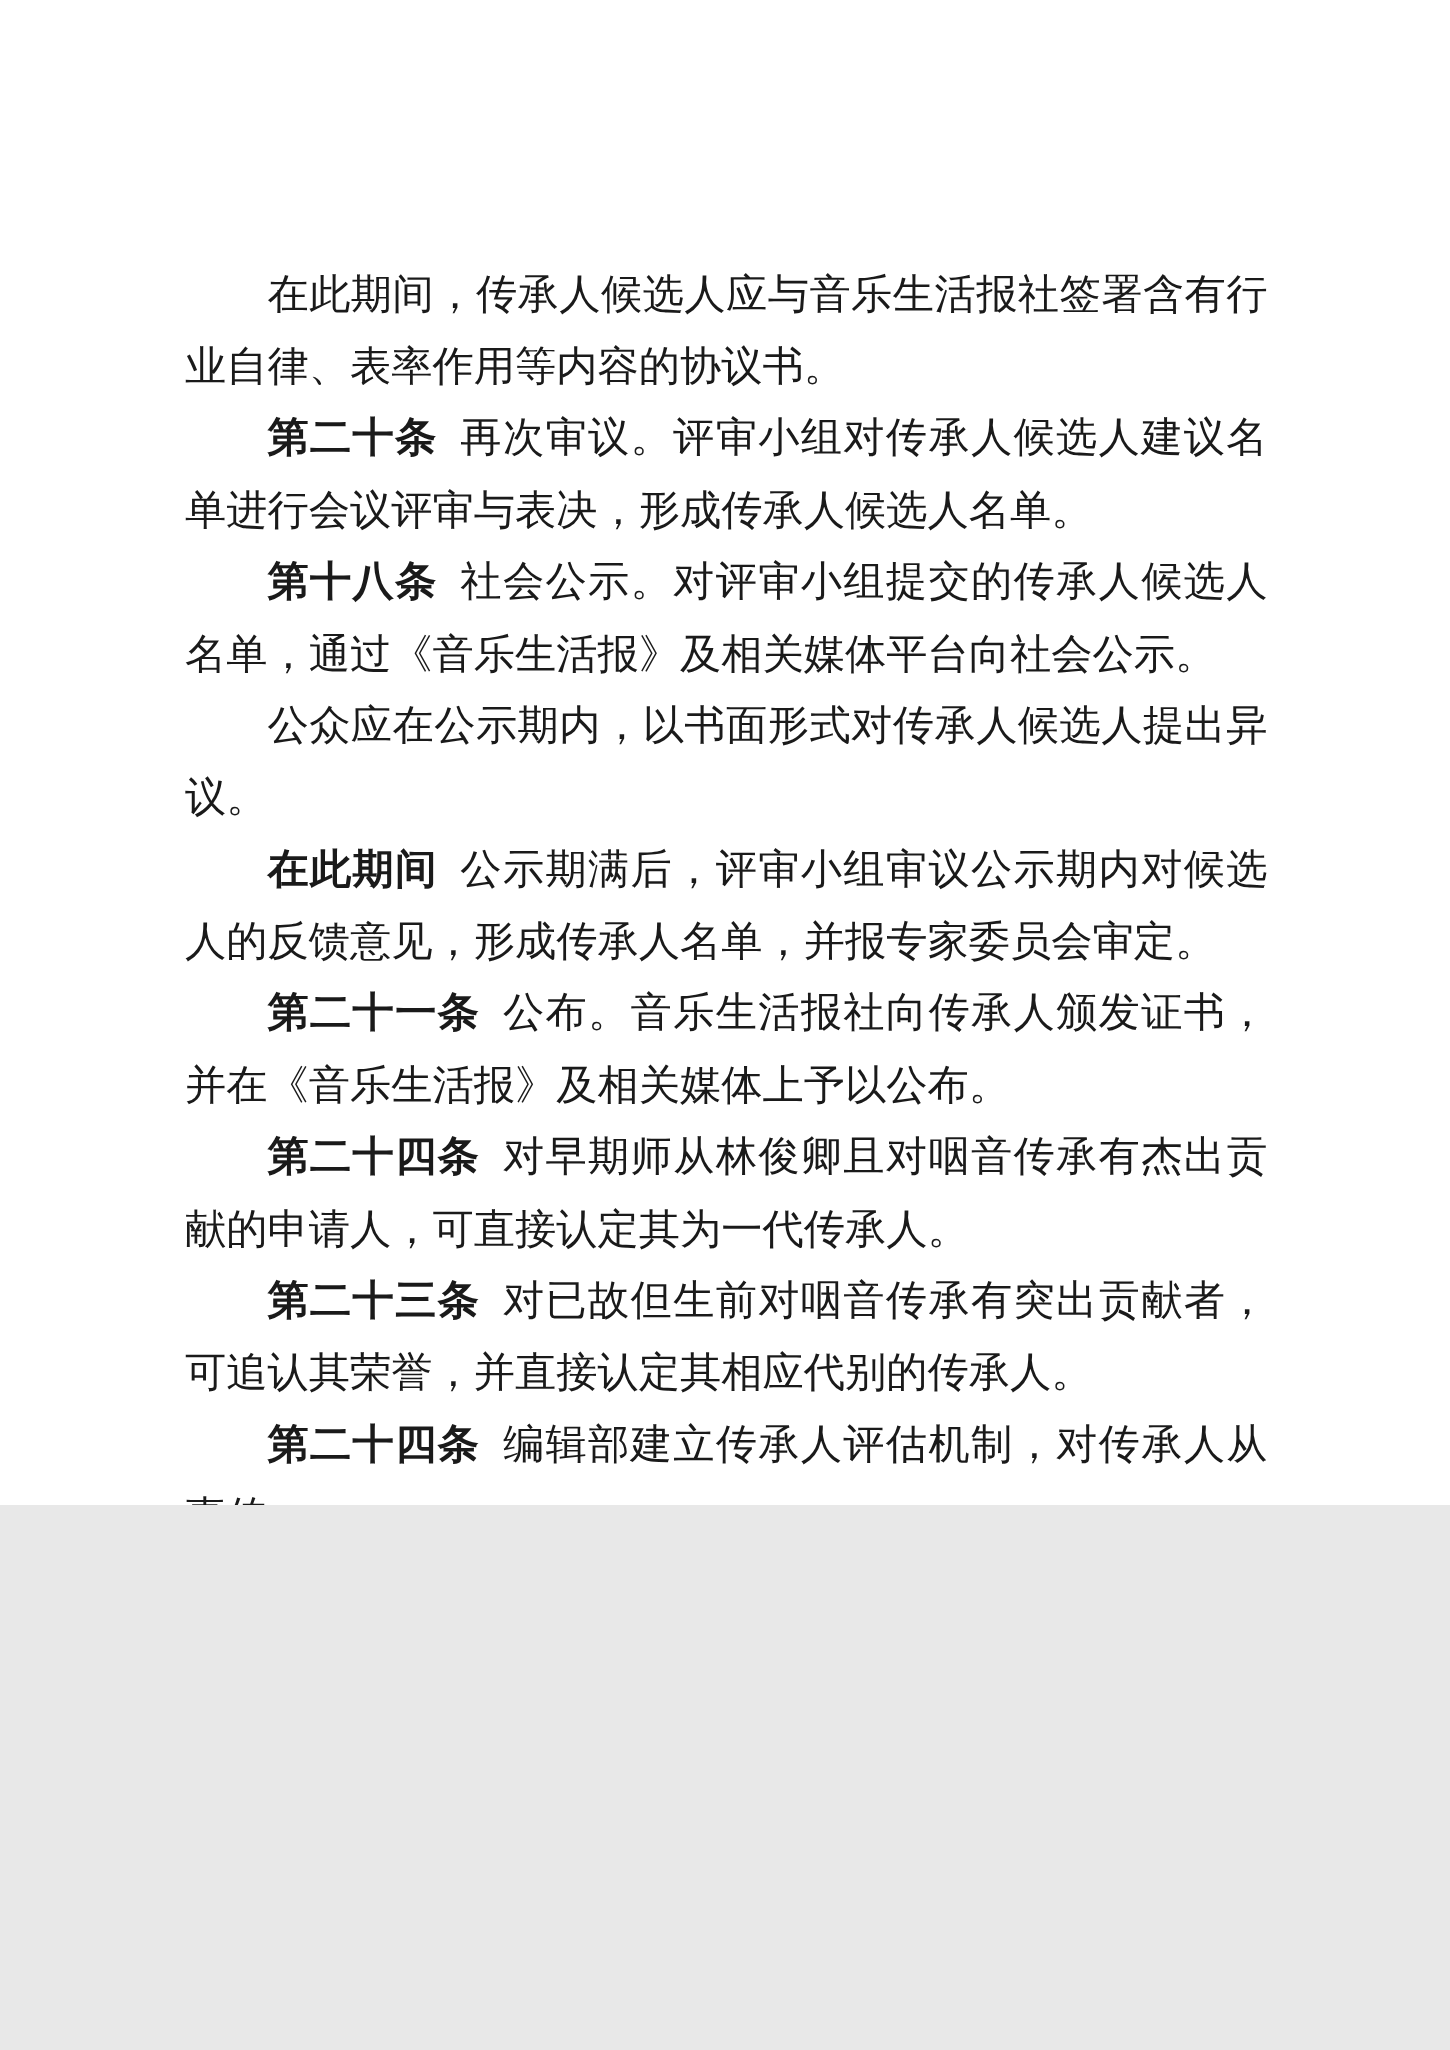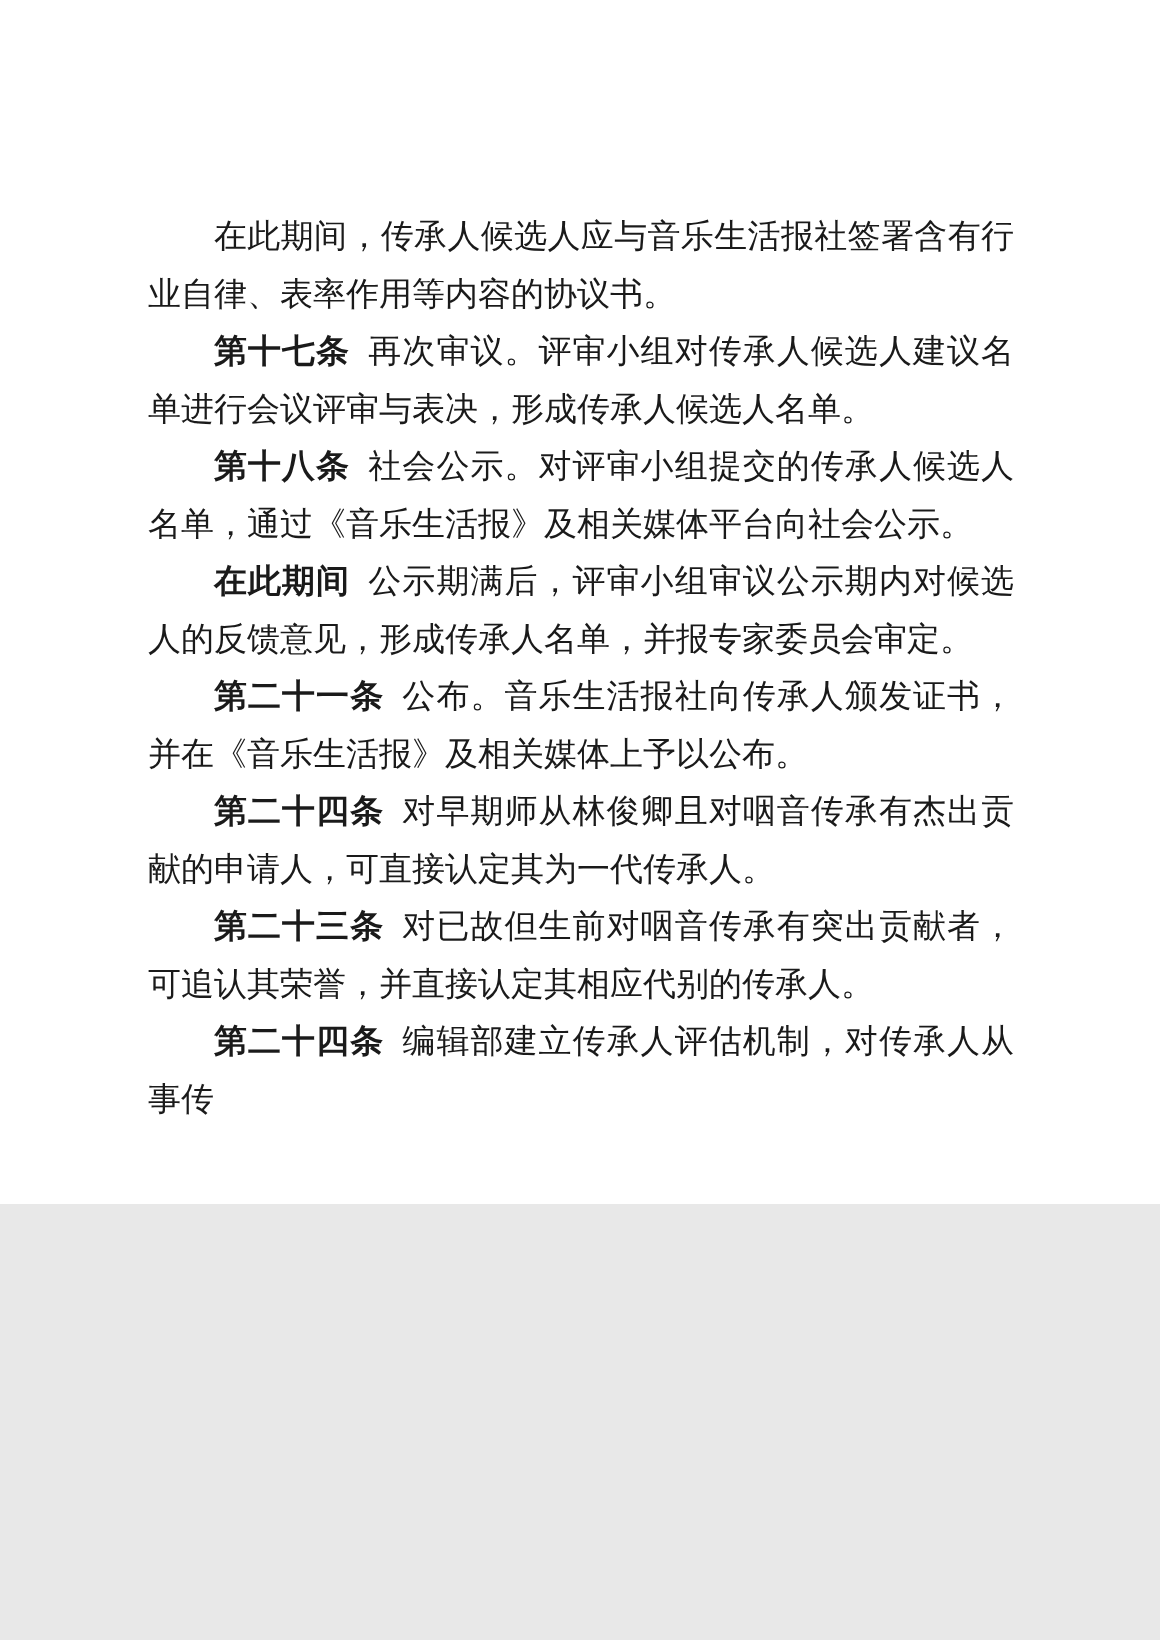--- a/index.html
+++ b/index.html
@@ -47,22 +47,23 @@
     color: #1a1a1a;
     font-family: "DejaVu Sans", "Liberation Sans", sans-serif;
   }
 </style>
 </head>
 <body>
 
 <div class="page">
   <div class="content">
     <p class="para"><b class="art"></b><span class="ptext">在此期间，传承人候选人应与音乐生活报社签署含有行业自律、表率作用等内容的协议书。</span></p>
-    <p class="para"><b class="art">第十七条</b><span class="ptext">再次审议。评审小组对传承人候选人建议名单进行会议评审与表决，形成传承人候选人名单。</span></p>
+    <p class="para"><b class="art">第二十条</b><span class="ptext">再次审议。评审小组对传承人候选人建议名单进行会议评审与表决，形成传承人候选人名单。</span></p>
     <p class="para"><b class="art">第十八条</b><span class="ptext">社会公示。对评审小组提交的传承人候选人名单，通过《音乐生活报》及相关媒体平台向社会公示。</span></p>
+    <p class="para"><b class="art"></b><span class="ptext">公众应在公示期内，以书面形式对传承人候选人提出异议。</span></p>
     <p class="para"><b class="art">在此期间</b><span class="ptext">公示期满后，评审小组审议公示期内对候选人的反馈意见，形成传承人名单，并报专家委员会审定。</span></p>
     <p class="para"><b class="art">第二十一条</b><span class="ptext">公布。音乐生活报社向传承人颁发证书，并在《音乐生活报》及相关媒体上予以公布。</span></p>
     <p class="para"><b class="art">第二十四条</b><span class="ptext">对早期师从林俊卿且对咽音传承有杰出贡献的申请人，可直接认定其为一代传承人。</span></p>
     <p class="para"><b class="art">第二十三条</b><span class="ptext">对已故但生前对咽音传承有突出贡献者，可追认其荣誉，并直接认定其相应代别的传承人。</span></p>
     <p class="para"><b class="art">第二十四条</b><span class="ptext">编辑部建立传承人评估机制，对传承人从事传</span></p>
   </div>
   <div class="page-number">6</div>
 </div>
 
 </body></html>

